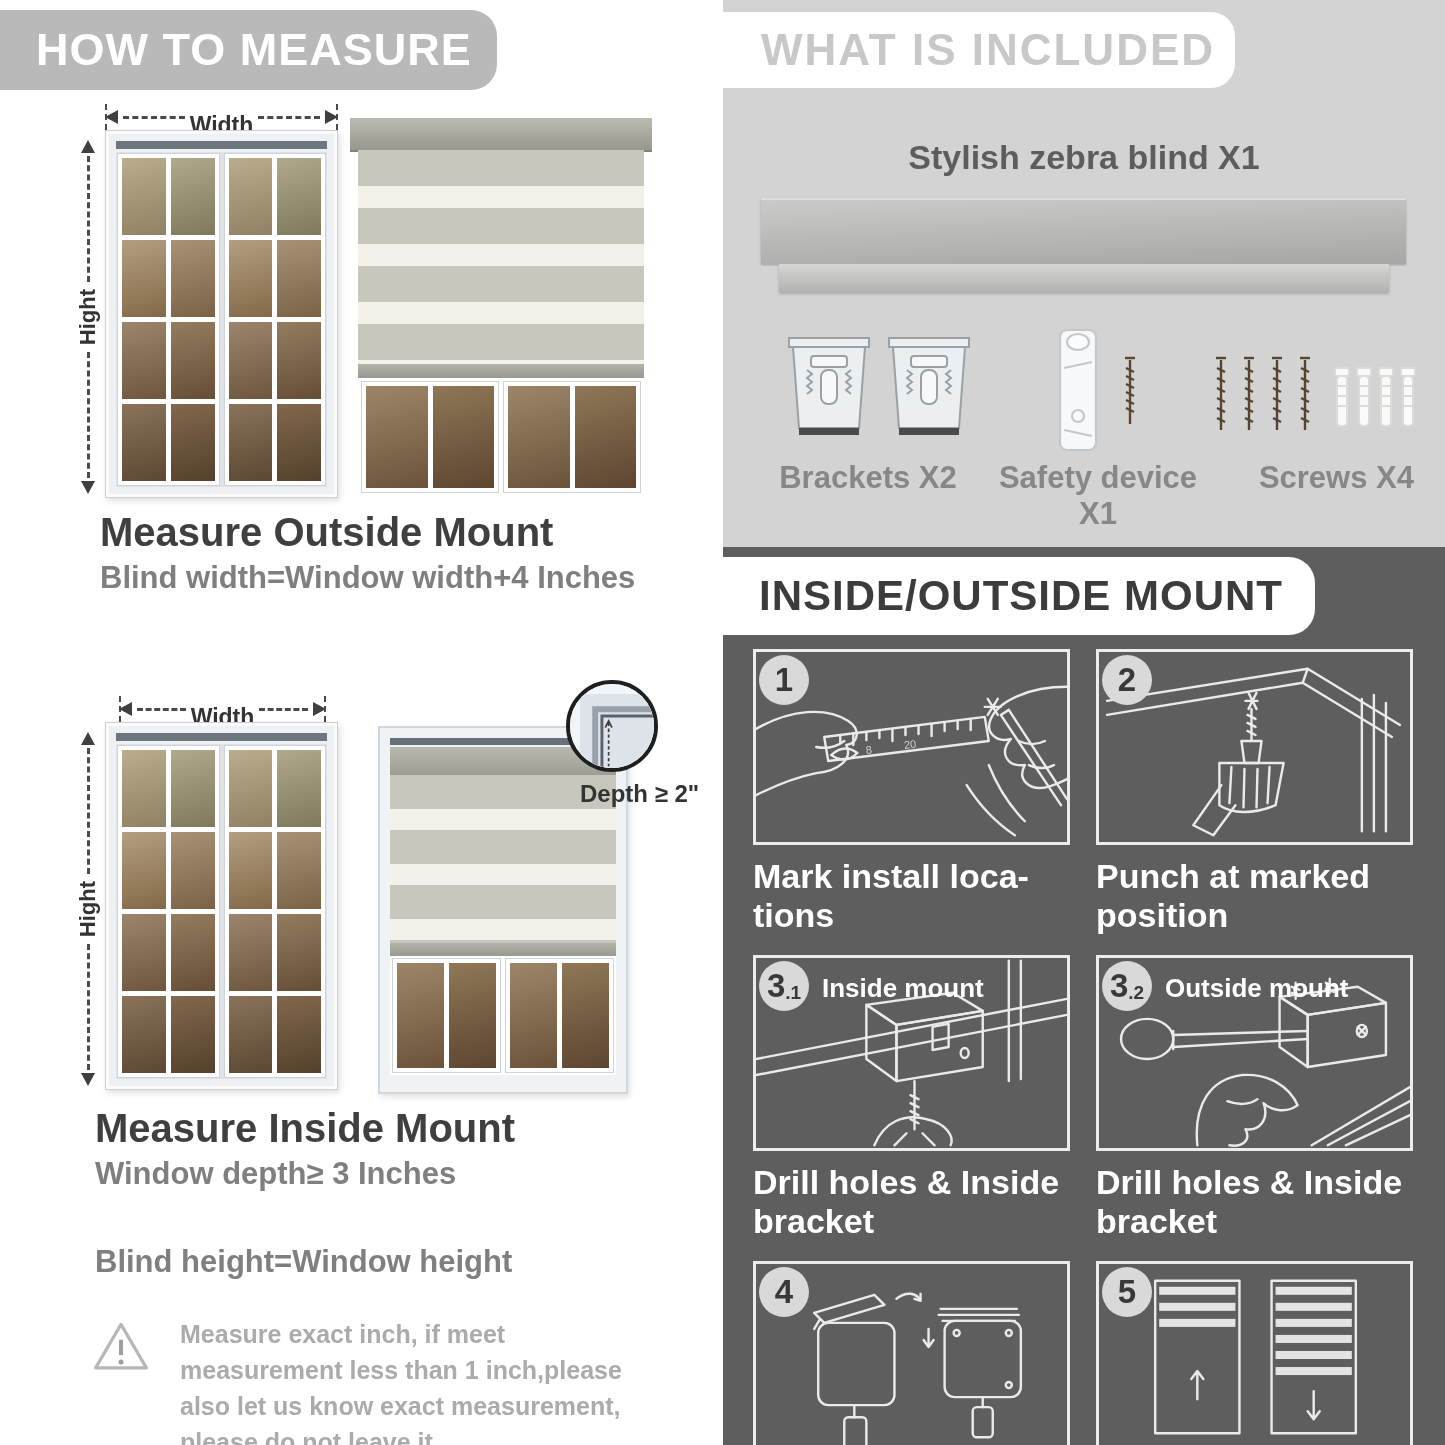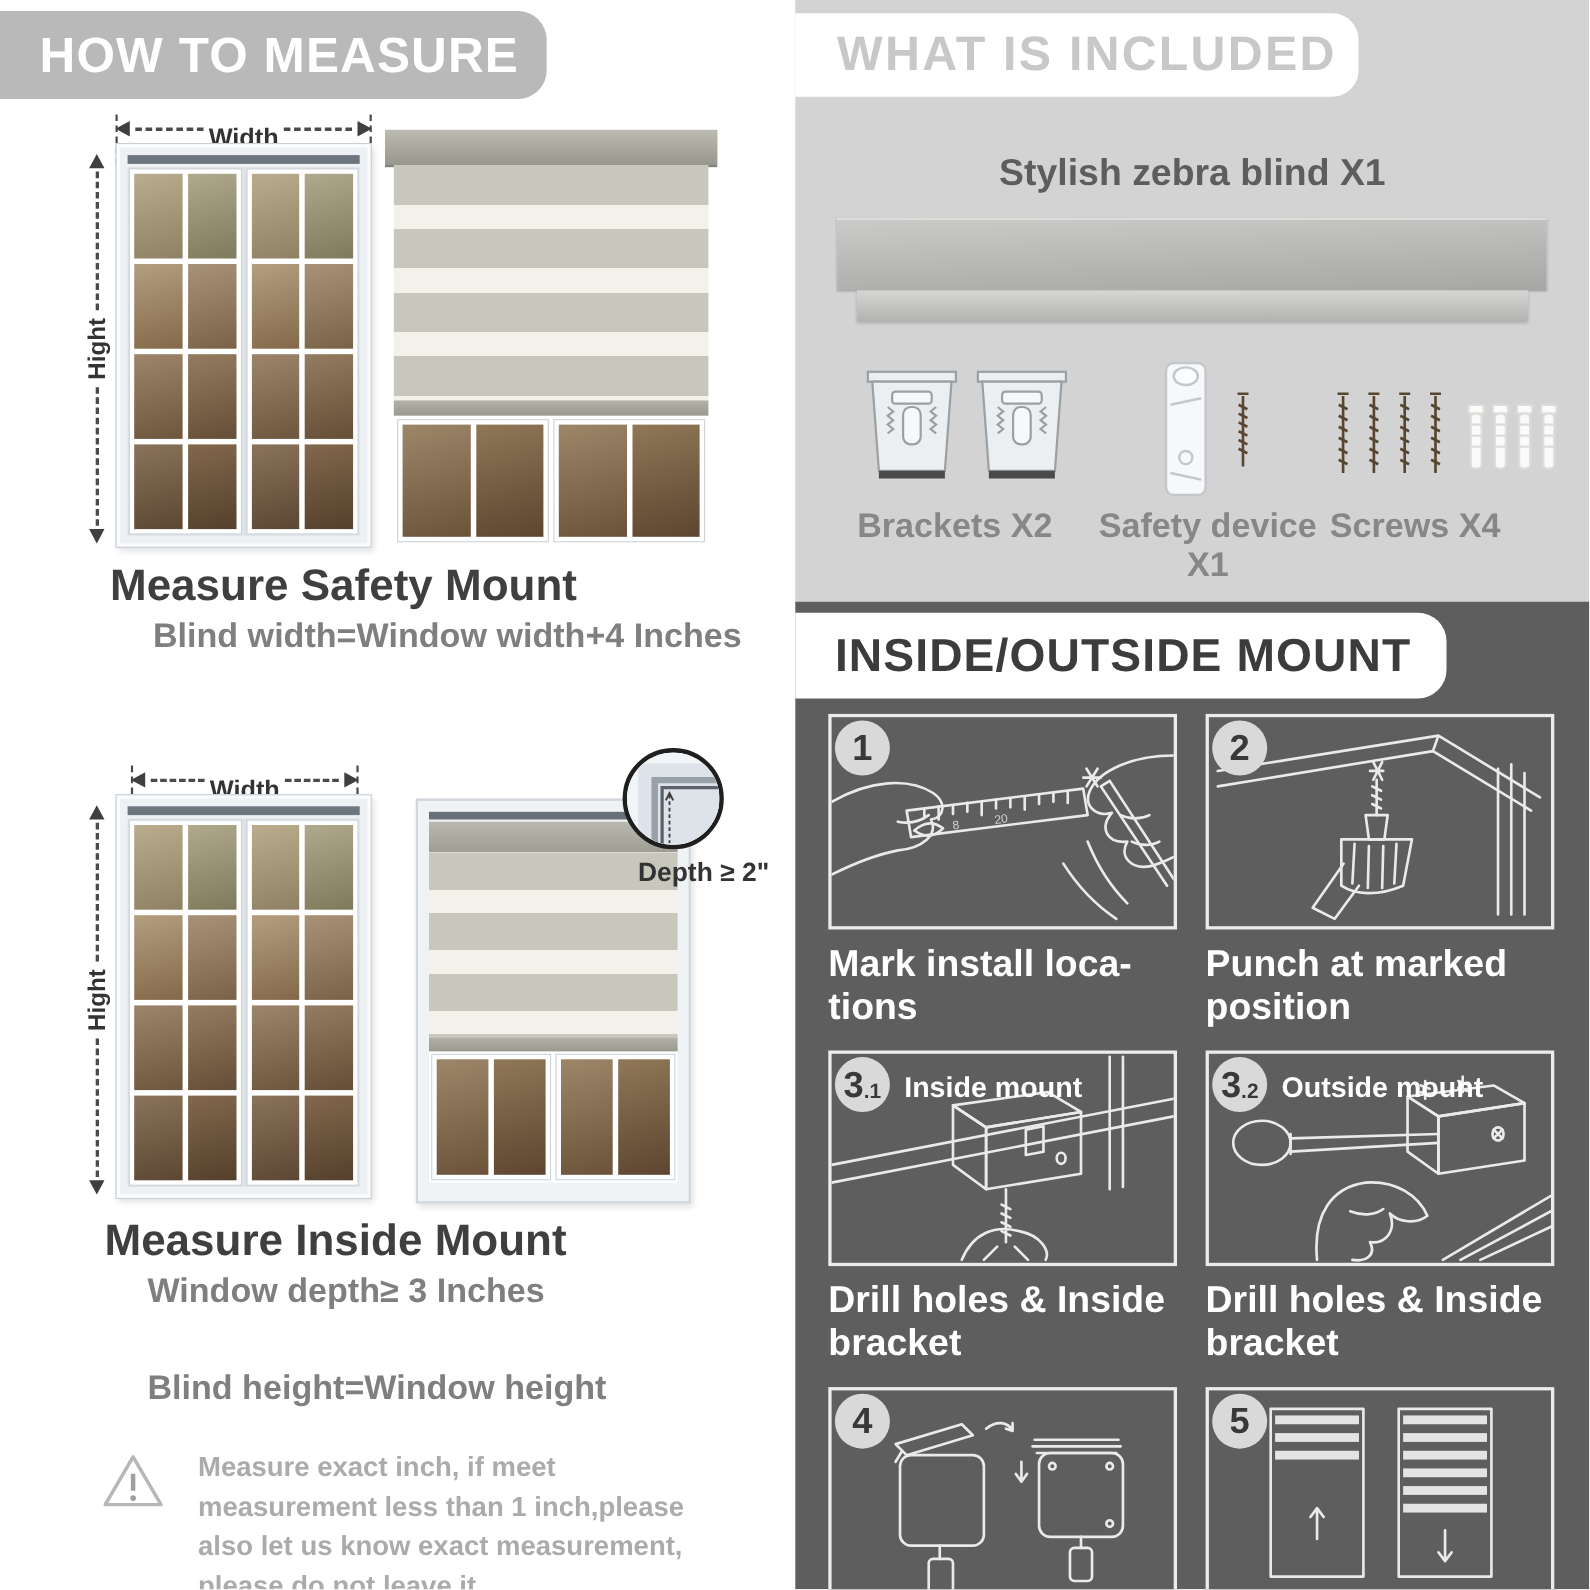--- a/index.html
+++ b/index.html
@@ -54,21 +54,21 @@
   .blind1{position:absolute;left:358px;top:118px;width:286px;height:378px;}
   .b1-head{position:absolute;left:-8px;right:-8px;top:0;height:32px;
     background:linear-gradient(180deg,#bcbbb1,#98978d);box-shadow:0 2px 0 #83827a;}
   .b1-stripes{position:absolute;left:0;right:0;top:32px;height:214px;
     background:repeating-linear-gradient(180deg,#c8c7bc 0 36px,#f3f1e9 36px 58px);}
   .b1-bot{position:absolute;left:0;right:0;top:246px;height:14px;background:linear-gradient(180deg,#b3b2a8,#9a998f);}
   .b1-glimpse{position:absolute;left:0;right:0;top:260px;bottom:0;background:#fff;display:flex;gap:6px;padding:4px;box-sizing:border-box;}
   .b1-glimpse .casement{display:grid;}
 
   .mtitle{position:absolute;font-size:40px;font-weight:bold;color:#3f3f3f;}
-  .mline{position:absolute;font-size:31px;font-weight:bold;color:#7f7f7f;margin-left:39px;}
+  .mline{position:absolute;font-size:31px;font-weight:bold;color:#7f7f7f;}
 
   
   .framedblind{position:absolute;left:378px;top:726px;width:250px;height:368px;background:#f0f3f6;
     border:2px solid #cfd6dc;box-shadow:2px 3px 6px rgba(0,0,0,.12);padding:10px;box-sizing:border-box;}
   .fb-track{height:7px;background:#68707a;margin-bottom:2px;}
   .fb-head{height:28px;background:linear-gradient(180deg,#bab9af,#9e9d93);}
   .fb-stripes{height:168px;background:repeating-linear-gradient(180deg,#c8c7bc 0 34px,#f3f1e9 34px 55px);}
   .fb-bot{height:13px;background:linear-gradient(180deg,#b3b2a8,#9a998f);}
   .fb-lower{display:flex;gap:6px;height:calc(100% - 225px);background:#fff;padding:3px;box-sizing:border-box;}
 
@@ -173,21 +173,21 @@
             <div class="pane"></div>
             <div class="pane"></div>
           </div>
         <div class="casement lower-casement">
             <div class="pane"></div>
             <div class="pane"></div>
           </div>
       </div>
     </div>
 
-    <div class="mtitle" style="left:100px;top:510px;">Measure Safety Mount</div>
+    <div class="mtitle" style="left:100px;top:510px;">Measure Outside Mount</div>
     <div class="mline" style="left:100px;top:560px;">Blind width=Window width+4 Inches</div>
 
     <div class="win-wrap inner" style="left:75px;top:696px;">
       <div class="end-dash-l"></div>
       <div class="end-dash-r"></div>
       <div class="harrow">
         <div class="tri-l"></div>
         <div class="hdash"></div>
         <span class="hlab">Width</span>
         <div class="hdash"></div>
@@ -359,21 +359,21 @@
           <g transform="translate(190,0)">
               <rect x="0" y="16" width="14" height="8" rx="2"></rect>
               <rect x="2" y="24" width="10" height="50" rx="4"></rect>
               <path d="M2,34 h10 M2,44 h10 M2,54 h10" fill="none"></path>
             </g>
         </g>
       </svg>
 
       <div class="inc-label" style="left:20px;width:250px;">Brackets X2</div>
       <div class="inc-label" style="left:255px;width:240px;">Safety device X1</div>
-      <div class="inc-label" style="left:456px;width:215px;">Screws X4</div>
+      <div class="inc-label" style="left:476px;width:215px;text-align:right;">Screws X4</div>
     </div>
 
     <div class="mount">
       <div class="banner-mount">
         <span>INSIDE/OUTSIDE MOUNT</span>
       </div>
 
       <div class="steps">
 
         <div class="step">

